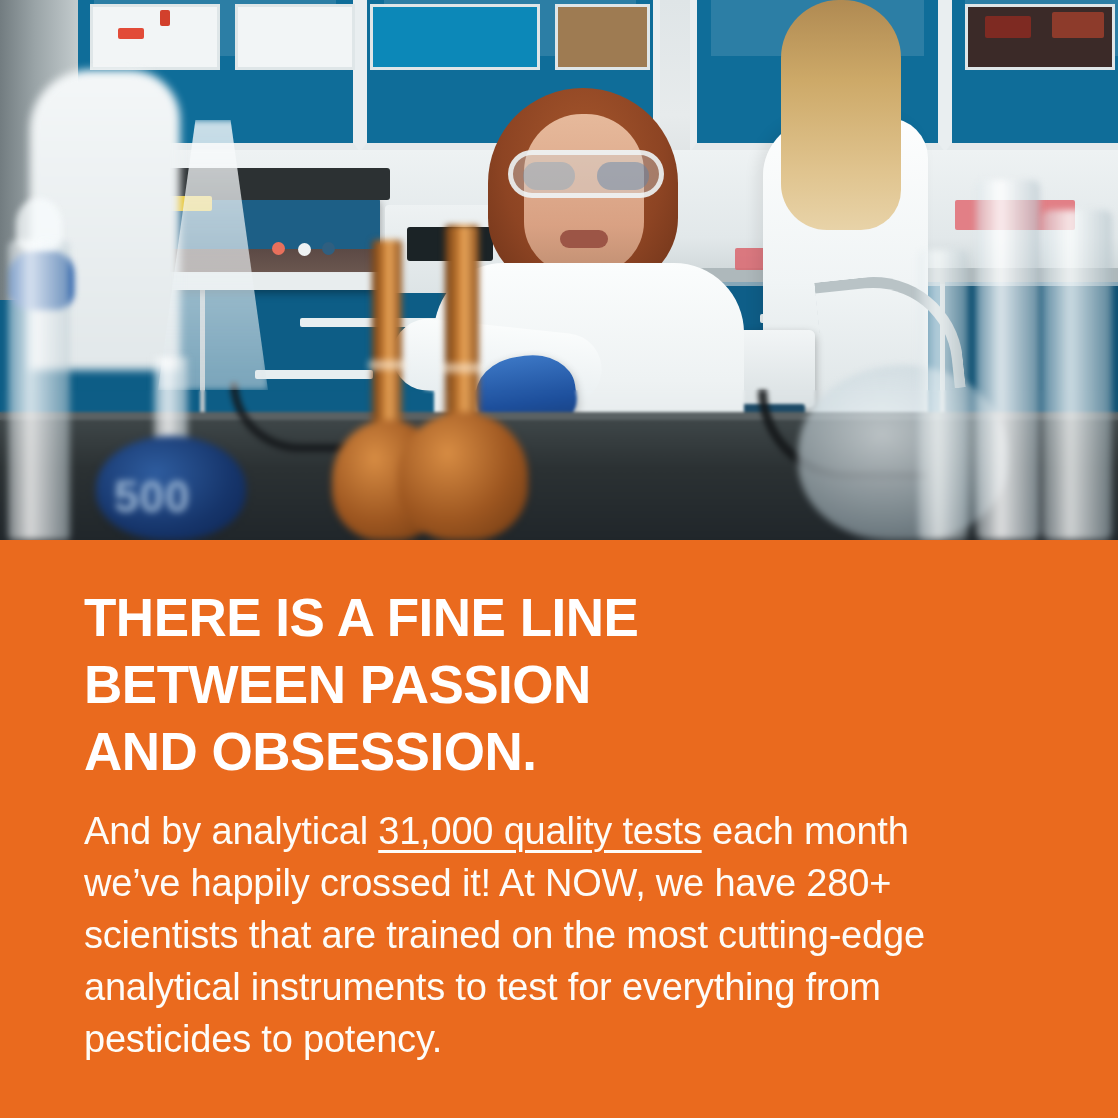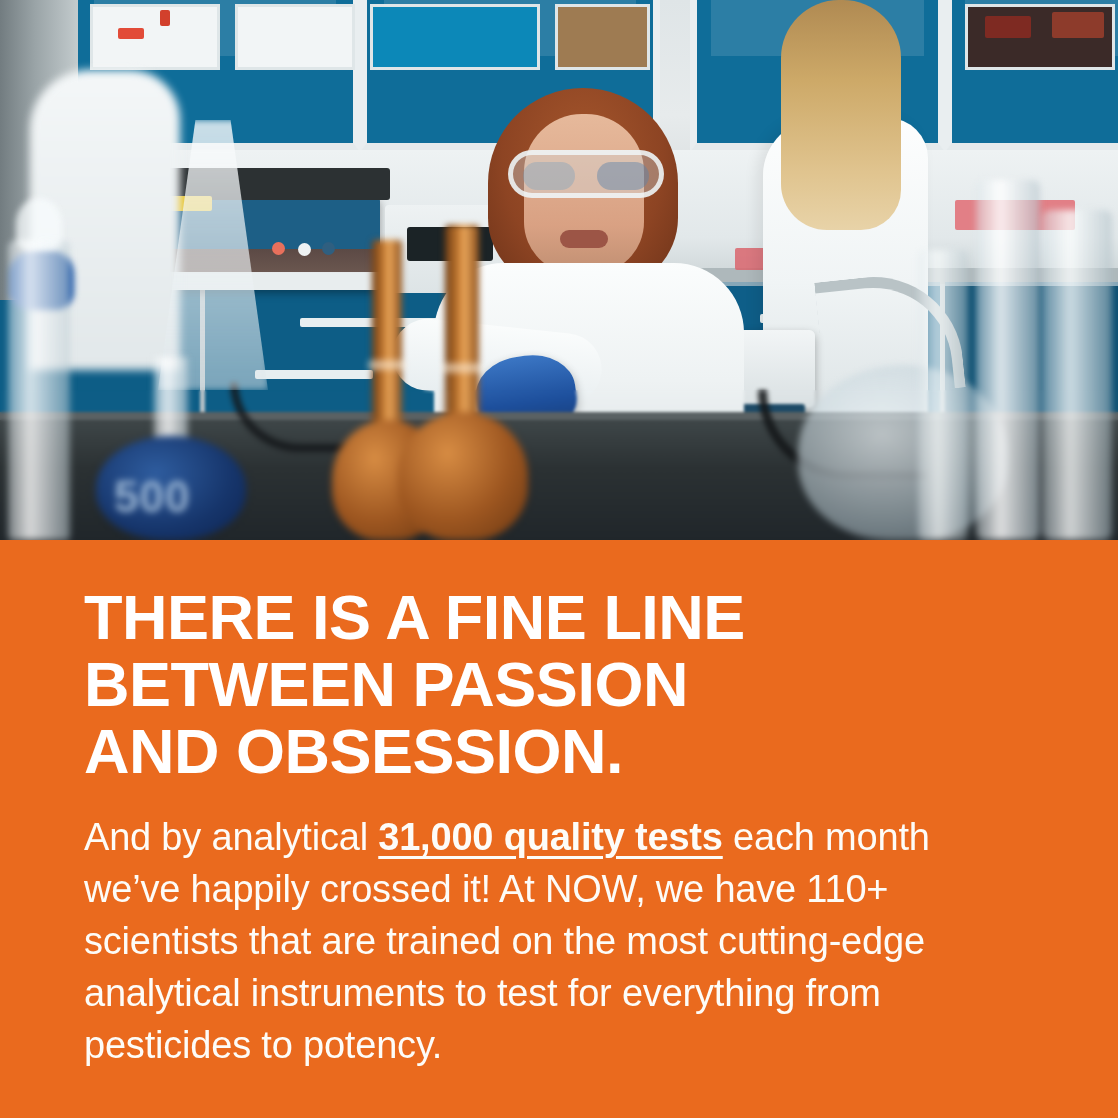--- a/index.html
+++ b/index.html
@@ -352,38 +352,38 @@
     flex:1 1 auto;
     background:#ea6a1e;
     padding:44px 84px 0 84px;
     position:relative;
   }
 
   .headline{
     color:#ffffff;
     font-family:"Liberation Sans", sans-serif;
     font-weight:700;
-    font-size:63px;
+    font-size:53px;
     line-height:67px;
     letter-spacing:-0.5px;
-    margin-bottom:26px;
+    margin-bottom:20px;
     white-space:pre-line;
   }
 
   .body-copy{
     color:#fdfcf8;
     font-family:"Liberation Sans", sans-serif;
     font-weight:400;
     font-size:38px;
     line-height:52px;
     letter-spacing:-0.2px;
     max-width:930px;
   }
   .body-copy .hl{
-    font-weight:700;
+    font-weight:400;
     text-decoration:underline;
     text-underline-offset:6px;
     text-decoration-thickness:3px;
     margin-top:6px;
   }
 </style>
 </head>
 <body>
 
 <div class="card">
@@ -489,18 +489,18 @@
     <div class="photo-blur-bottom"></div>
   </div>
 
   <div class="panel">
 
     <h1 class="headline">THERE IS A FINE LINE
 BETWEEN PASSION
 AND OBSESSION.</h1>
 
     <p class="body-copy">
-      <span>And by analytical </span><span class="hl">31,000 quality tests</span><span> each month we’ve happily crossed it! At NOW, we have 110+ scientists that are trained on the most cutting-edge analytical instruments to test for everything from pesticides to potency.</span>
+      <span>And by analytical </span><span class="hl">31,000 quality tests</span><span> each month we’ve happily crossed it! At NOW, we have 280+ scientists that are trained on the most cutting-edge analytical instruments to test for everything from pesticides to potency.</span>
     </p>
 
   </div>
 
 </div>
 
 </body></html>

